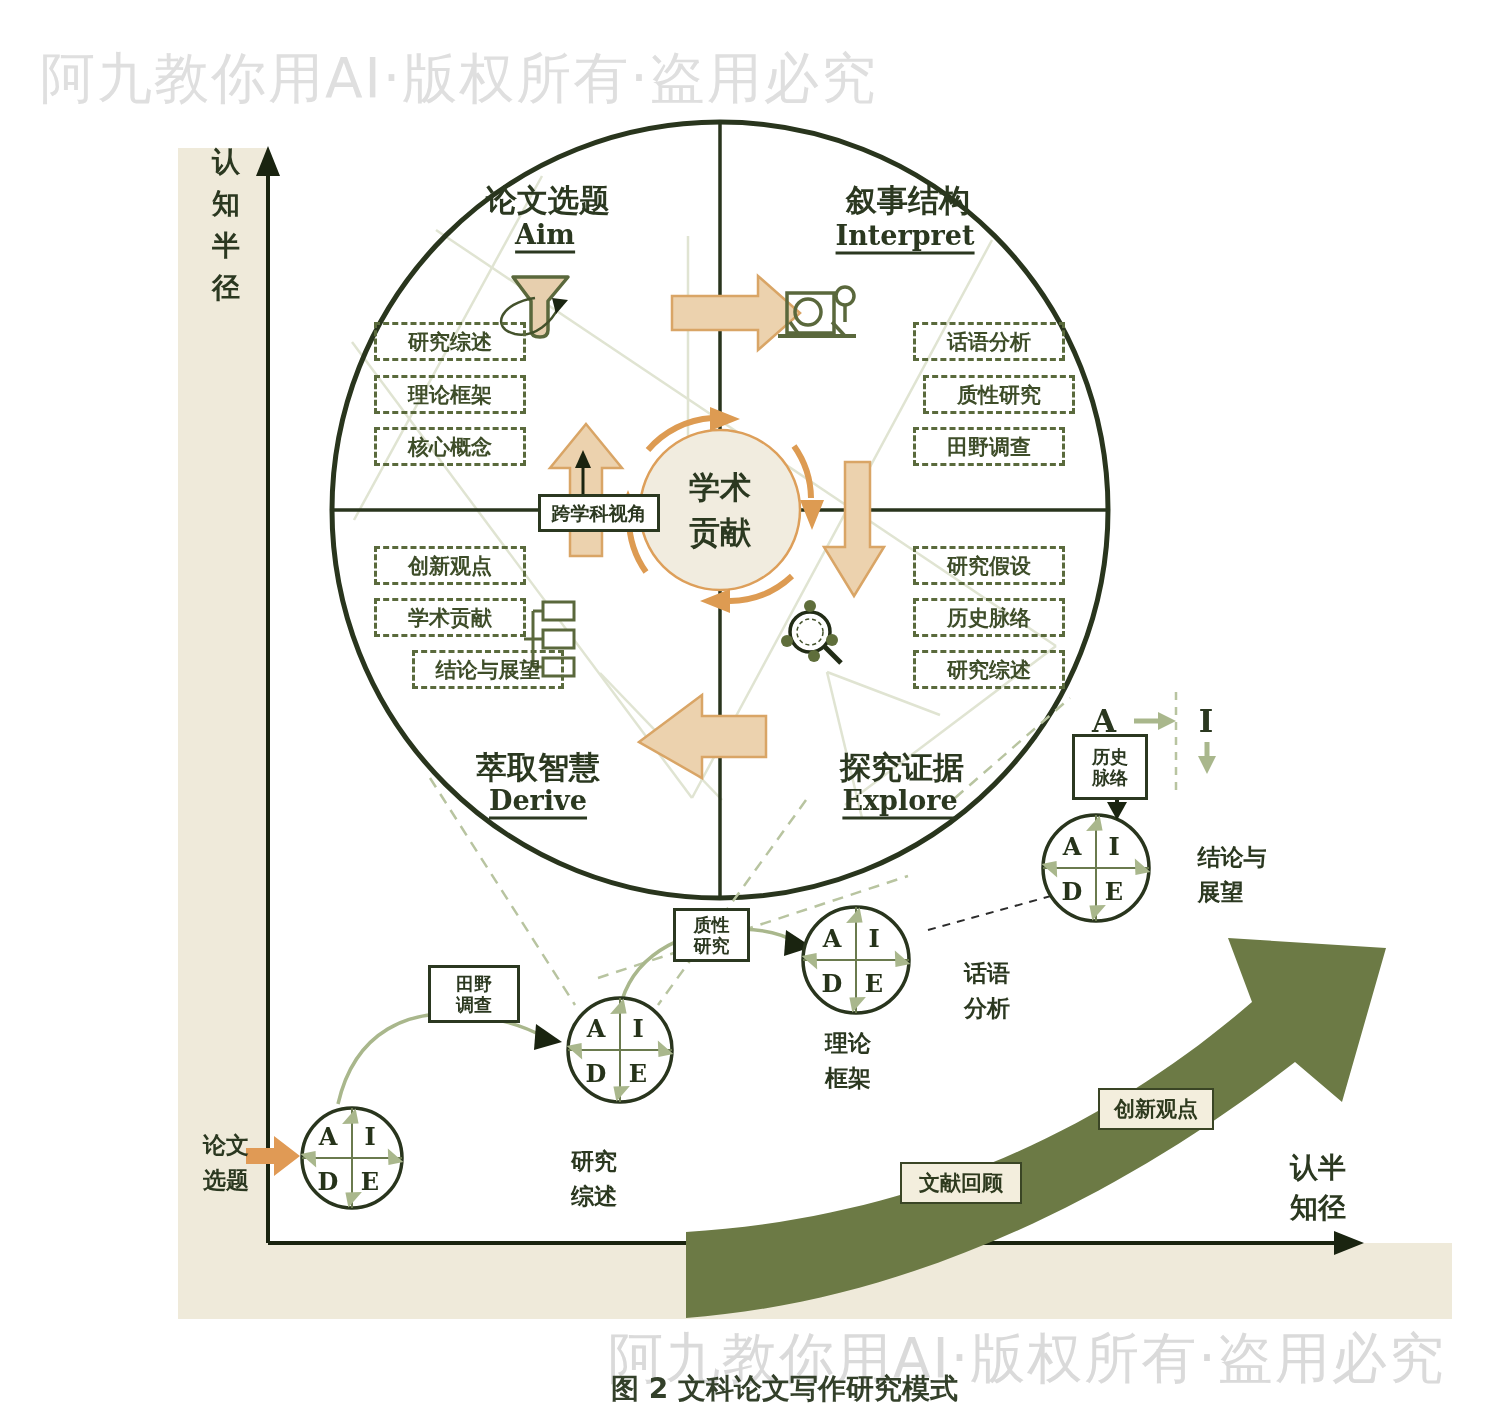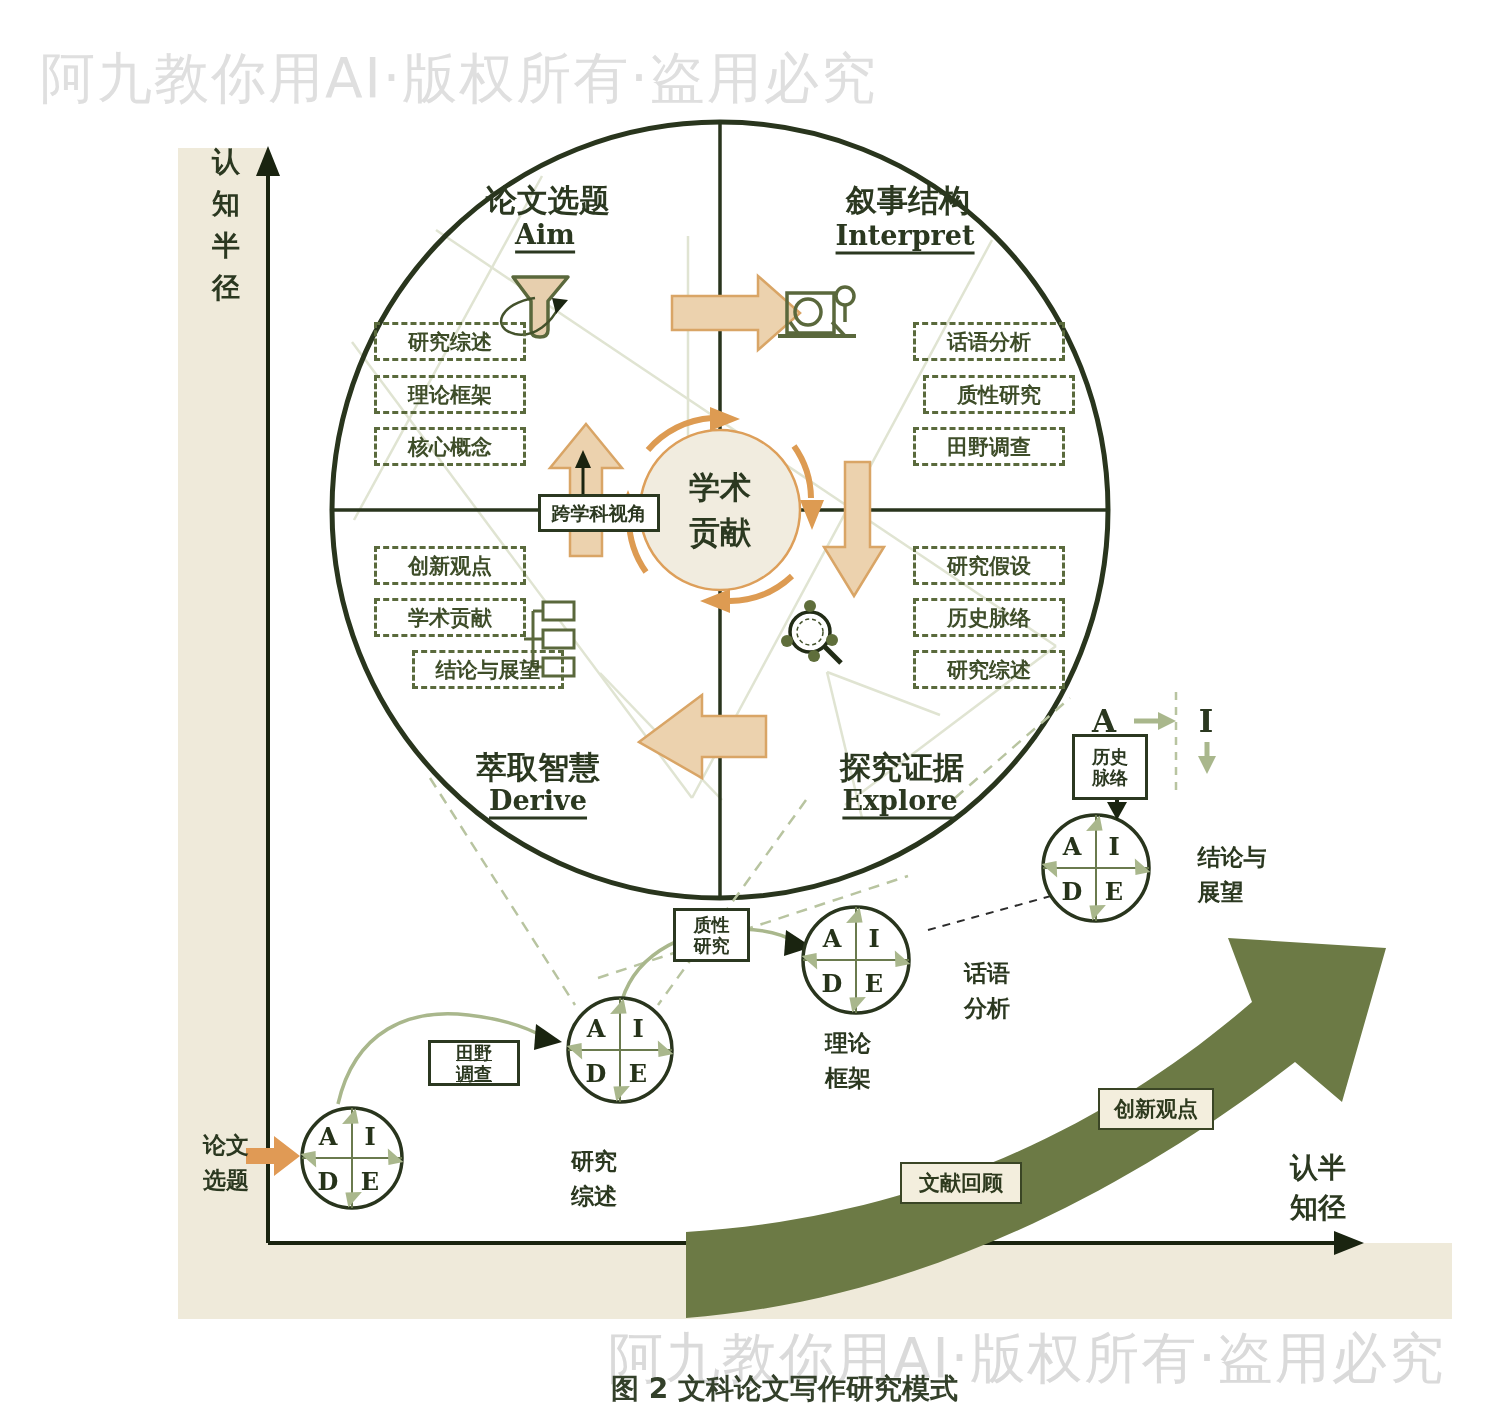--- a/index.html
+++ b/index.html
@@ -258,21 +258,21 @@
   <div class="txt center-lbl" style="left:720px;top:510px;">
     <div>学术</div>
     <div>贡献</div>
   </div>
 
   <div class="txt stage-lbl" style="left:226px;top:1162px;text-align:center;">
     <div>论文</div>
     <div>选题</div>
   </div>
 
-  <div class="solid-box" style="left:428px;top:1040px;width:92px;height:46px;text-decoration:underline;">
+  <div class="solid-box" style="left:428px;top:965px;width:92px;height:58px;">
     <span>田野</span>
       <span>调查</span>
   </div>
   <div class="solid-box" style="left:673px;top:908px;width:77px;height:54px;">
     <span>质性</span>
       <span>研究</span>
   </div>
   <div class="solid-box" style="left:1072px;top:734px;width:76px;height:66px;">
     <span>历史</span>
       <span>脉络</span>

